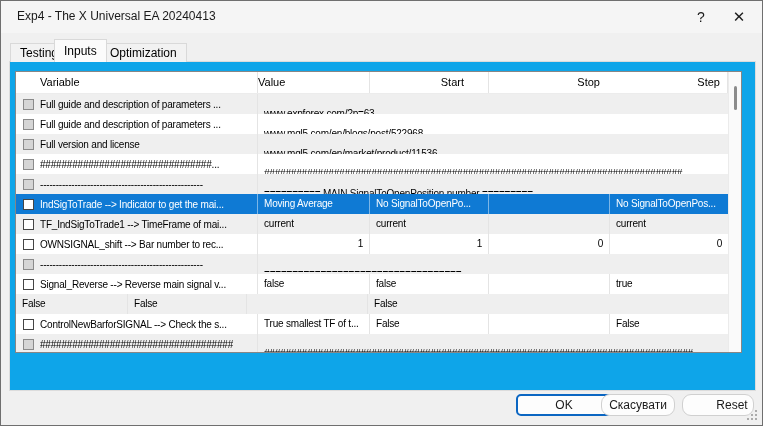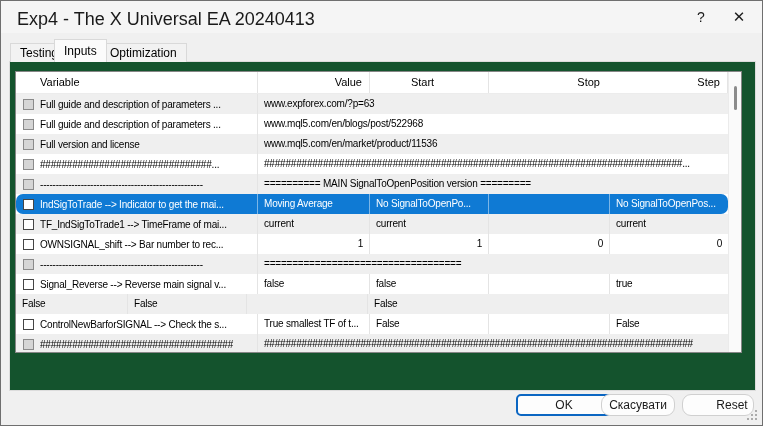--- a/index.html
+++ b/index.html
@@ -4,68 +4,68 @@
 <style>
   * { box-sizing: border-box; margin: 0; padding: 0; }
   html,body { width: 763px; height: 426px; }
   body { font-family: "Liberation Sans", "DejaVu Sans", sans-serif; font-size: 12px; color:#000; }
 
   .dialog { position: relative; width: 763px; height: 426px; background:#f0f0f0;
             border: 1px solid #6f6f6f; overflow: hidden; }
 
   
   .titlebar { position:absolute; left:0; top:0; right:0; height:32px; background:#f5f5f5; }
-  .title    { position:absolute; left:16px; top:8px; font-size:18px; color:#1a1a1a; white-space:nowrap; }
+  .title    { position:absolute; left:16px; top:8px; font-size:12px; color:#1a1a1a; white-space:nowrap; }
   .tb-btn   { position:absolute; top:4px; width:34px; height:24px; text-align:center; line-height:24px;
               font-size:14px; color:#1a1a1a; cursor:default; }
   .tb-help  { right:44px; }
   .tb-close { right:6px; font-size:15px; }
 
   
   .tabbar { position:absolute; left:9px; top:38px; height:23px; z-index:3; }
   .tab { position:absolute; bottom:0; height:19px; padding:0 9px; line-height:18px; font-size:12px;
          background:#f2f2f2; border:1px solid #d9d9d9; border-bottom:none; white-space:nowrap; }
   .tab.active { height:23px; line-height:22px; background:#fbfbfb; z-index:4; }
   .tab-0 { left:0; }
   .tab-1 { left:44px; }
   .tab-2 { left:90px; }
 
   
   .tabpage { position:absolute; left:8px; top:60px; width:747px; height:330px;
-             background:#14532d; border:1px solid #dcdcdc; z-index:2; }
+             background:#0ea5e9; border:1px solid #dcdcdc; z-index:2; }
 
   
   .table { position:absolute; left:5px; top:9px; width:727px; height:282px;
            background:#fff; border:1px solid #868686; overflow:hidden; }
   .thead { display:flex; height:22px; background:#fff; border-bottom:1px solid #ececec; }
   .hcell { font-size:11px; line-height:21px; border-right:1px solid #e4e4e4; white-space:nowrap; overflow:hidden; }
   .h-var  { width:242px; padding-left:24px; text-align:left;  }
-  .h-val  { width:112px; padding-right:7px; text-align:right; }
-  .h-start{ width:119px; padding-right:13px; text-align:center; }
+  .h-val  { width:112px; padding-right:7px; }
+  .h-start{ width:119px; padding-right:24px; text-align:right; }
   .h-step { width:121px; padding-right:7px; text-align:right; }
   .h-stop { width:118px; padding-right:7px; text-align:right; border-right:none; }
 
   .tbody { position:absolute; left:0; top:22px; right:13px; bottom:0; }
   .row { display:flex; height:20px; background:#fff; }
   .row.alt { background:#efefef; }
-  .row.sel { background:#0f7ad4; color:#fff;border-radius:7px; }
+  .row.sel { background:#0f7ad4; color:#fff; }
   .cell { font-size:10px; letter-spacing:-0.2px; line-height:19px; white-space:nowrap; overflow:hidden; }
   .varcell { width:242px; display:flex; align-items:center; border-right:1px solid #e4e4e4; }
   .row.sel .varcell { border-right-color:rgba(255,255,255,.45); }
   .cb { flex:0 0 auto; width:11px; height:11px; margin:0 6px 0 7px; background:#fff; border:1px solid #454545; }
   .cb-dis { background:#d5d5d5; border-color:#8a8a8a; }
   .vt { white-space:nowrap; overflow:hidden; }
   .c-value,.c-start,.c-step { border-right:1px solid #e4e4e4; }
   .row.sel .c-value,.row.sel .c-start,.row.sel .c-step { border-right-color:rgba(255,255,255,.45); }
   .c-value { width:112px; padding:0 6px; }
   .c-start { width:119px; padding:0 6px; }
   .c-step  { width:121px; padding:0 6px; }
   .c-stop  { width:118px; padding:0 6px; }
   .row.num .c-value,.row.num .c-start,.row.num .c-step,.row.num .c-stop { text-align:right; }
-  .spancell { width:470px; padding:0 6px; }
+  .spancell { width:470px; padding:10px 6px; }
 
   
   .vscroll { position:absolute; top:0; right:0; bottom:0; width:13px; background:#fafafa;
              border-left:1px solid #ebebeb; }
   .vthumb { position:absolute; left:5px; top:14px; width:3px; height:24px; background:#8c8c8c; border-radius:2px; }
 
   
   .btn { position:absolute; background:#fdfdfd; border:1px solid #d0d0d0; border-radius:9px;
          font-family:"Liberation Sans","DejaVu Sans",sans-serif; font-size:12px; color:#1a1a1a;
          text-align:center; cursor:default; }
@@ -135,21 +135,21 @@
               <span class="cb cb-dis"></span>
               <span class="vt">################################...</span>
             </div>
             <div class="cell spancell">##############################################################################...</div>
           </div>
           <div class="row alt">
             <div class="cell varcell">
               <span class="cb cb-dis"></span>
               <span class="vt">----------------------------------------------------</span>
             </div>
-            <div class="cell spancell">==========  MAIN SignalToOpenPosition  version =========</div>
+            <div class="cell spancell">==========  MAIN SignalToOpenPosition  number =========</div>
           </div>
           <div class="row sel">
             <div class="cell varcell">
               <span class="cb"></span>
               <span class="vt">IndSigToTrade --&gt; Indicator to get the mai...</span>
             </div>
             <div class="cell c-value">Moving Average</div>
             <div class="cell c-start">No SignalToOpenPo...</div>
             <div class="cell c-step"></div>
             <div class="cell c-stop">No SignalToOpenPos...</div>

